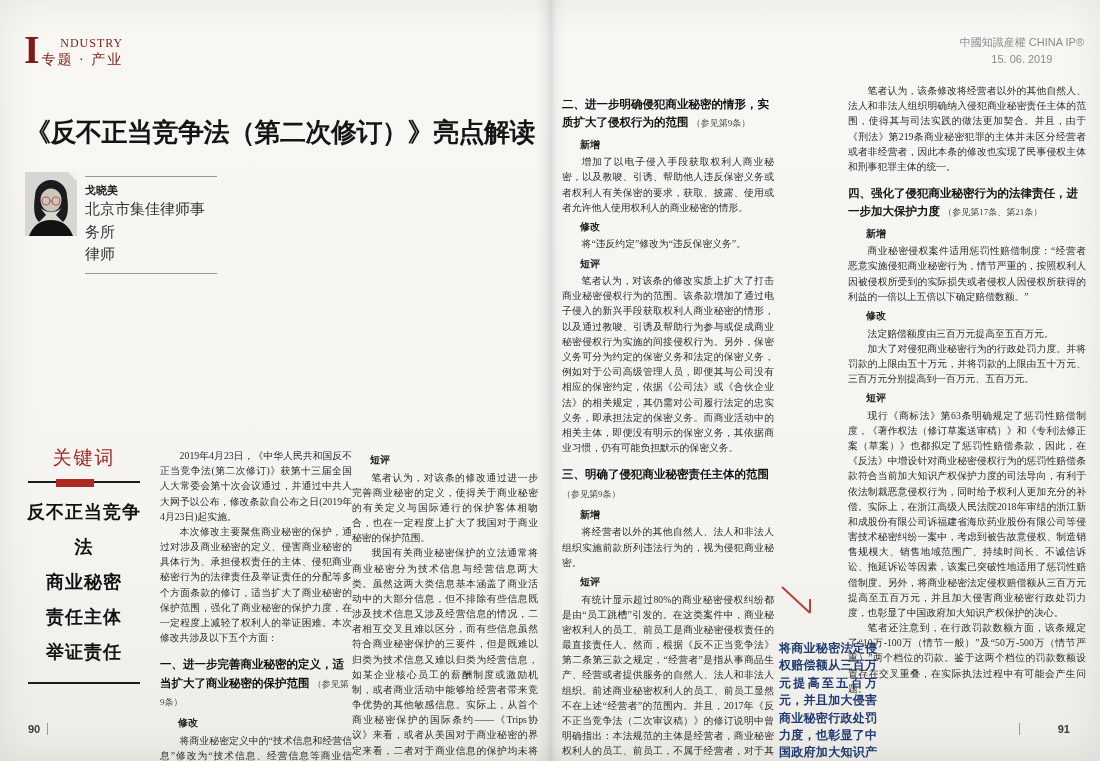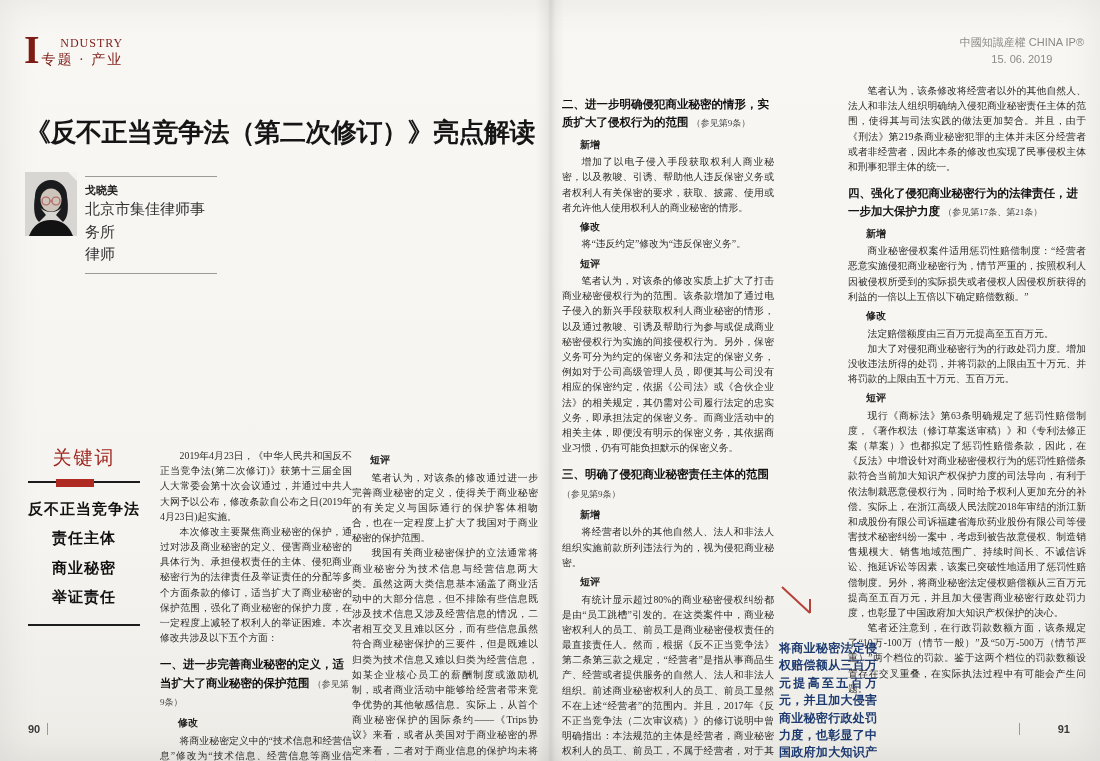--- a/index.html
+++ b/index.html
@@ -40,21 +40,21 @@
   .author-meta{margin-left:8px;width:132px;padding-top:2px;}
   .author-rule{border-top:1px solid #9a9a98;height:0;margin:2px 0 6px 0;}
   .author-rule.bottom{margin:7px 0 0 0;}
   .author-name{font-weight:bold;font-size:11px;color:#222;}
   .author-line{font-size:15px;color:#333;line-height:1.5;}
   
   .keywords{position:absolute;left:26px;top:445px;width:116px;text-align:center;}
   .kw-head{color:#a02620;font-weight:normal;font-size:19px;letter-spacing:2px;font-family:"Liberation Sans",sans-serif;}
   .kw-rule{position:relative;border-top:2px solid #1c1c1c;margin:10px 2px 12px 2px;}
   .kw-redblock{position:absolute;left:28px;top:-4px;width:38px;height:8px;background:#b02a24;}
-  .kw-item{font-weight:bold;font-size:15px;color:#111;line-height:1.95;letter-spacing:1px;}
+  .kw-item{font-weight:bold;font-size:18px;color:#111;line-height:1.95;letter-spacing:1px;}
   .kw-rule-bottom{border-top:2.5px solid #1c1c1c;margin:12px 2px 0 2px;}
   
   .col{position:absolute;font-size:9.8px;line-height:1.55;text-align:justify;color:#2b2b2b;}
   .col p{margin:0;text-indent:2em;}
   .sec-head{
     font-family:"Liberation Sans",sans-serif;font-weight:bold;
     font-size:11.5px;line-height:1.6;color:#111;
     margin:10px 0 5px 0;text-indent:0;text-align:left;
   }
   .sec-ref{font-family:"Liberation Serif",serif;font-weight:normal;font-size:9px;color:#444;text-align:right;}
@@ -122,22 +122,22 @@
       <div class="author-rule bottom"></div>
     </div>
   </div>
 
   <div class="keywords">
     <div class="kw-head">关键词</div>
     <div class="kw-rule">
         <span class="kw-redblock"></span>
       </div>
     <div class="kw-item">反不正当竞争法</div>
+    <div class="kw-item">商业秘密</div>
     <div class="kw-item">责任主体</div>
-    <div class="kw-item">商业秘密</div>
     <div class="kw-item">举证责任</div>
     <div class="kw-rule-bottom"></div>
   </div>
 
   <div class="col lp-col1">
     <p>2019年4月23日，《中华人民共和国反不正当竞争法(第二次修订)》获第十三届全国人大常委会第十次会议通过，并通过中共人大网予以公布，修改条款自公布之日(2019年4月23日)起实施。</p>
     <p>本次修改主要聚焦商业秘密的保护，通过对涉及商业秘密的定义、侵害商业秘密的具体行为、承担侵权责任的主体、侵犯商业秘密行为的法律责任及举证责任的分配等多个方面条款的修订，适当扩大了商业秘密的保护范围，强化了商业秘密的保护力度，在一定程度上减轻了权利人的举证困难。本次修改共涉及以下五个方面：</p>
     <div class="sec-head">
       <span>一、进一步完善商业秘密的定义，适当扩大了商业秘密的保护范围</span>
       <span class="sec-ref">（参见第9条）</span>
@@ -176,21 +176,21 @@
   <div class="col rp-col2">
     <p>笔者认为，该条修改将经营者以外的其他自然人、法人和非法人组织明确纳入侵犯商业秘密责任主体的范围，使得其与司法实践的做法更加契合。并且，由于《刑法》第219条商业秘密犯罪的主体并未区分经营者或者非经营者，因此本条的修改也实现了民事侵权主体和刑事犯罪主体的统一。</p>
     <div class="sec-head">
       <span>四、强化了侵犯商业秘密行为的法律责任，进一步加大保护力度</span>
       <span class="sec-ref">（参见第17条、第21条）</span>
     </div>
     <div class="label">新增</div>
     <p>商业秘密侵权案件适用惩罚性赔偿制度：“经营者恶意实施侵犯商业秘密行为，情节严重的，按照权利人因被侵权所受到的实际损失或者侵权人因侵权所获得的利益的一倍以上五倍以下确定赔偿数额。”</p>
     <div class="label">修改</div>
     <p>法定赔偿额度由三百万元提高至五百万元。</p>
-    <p>加大了对侵犯商业秘密行为的行政处罚力度。增加没收违法所得的处罚，并将罚款的上限由五十万元、并将罚款的上限由五十万元、五百万元。</p>
+    <p>加大了对侵犯商业秘密行为的行政处罚力度。并将罚款的上限由五十万元，并将罚款的上限由五十万元、三百万元分别提高到一百万元、五百万元。</p>
     <div class="label">短评</div>
     <p>现行《商标法》第63条明确规定了惩罚性赔偿制度，《著作权法（修订草案送审稿）》和《专利法修正案（草案）》也都拟定了惩罚性赔偿条款，因此，在《反法》中增设针对商业秘密侵权行为的惩罚性赔偿条款符合当前加大知识产权保护力度的司法导向，有利于依法制裁恶意侵权行为，同时给予权利人更加充分的补偿。实际上，在浙江高级人民法院2018年审结的浙江新和成股份有限公司诉福建省海欣药业股份有限公司等侵害技术秘密纠纷一案中，考虑到被告故意侵权、制造销售规模大、销售地域范围广、持续时间长、不诚信诉讼、拖延诉讼等因素，该案已突破性地适用了惩罚性赔偿制度。另外，将商业秘密法定侵权赔偿额从三百万元提高至五百万元，并且加大侵害商业秘密行政处罚力度，也彰显了中国政府加大知识产权保护的决心。</p>
     <p>笔者还注意到，在行政罚款数额方面，该条规定了“10万-100万（情节一般）”及“50万-500万（情节严重）”两个档位的罚款。鉴于这两个档位的罚款数额设置存在交叉重叠，在实际执法过程中有可能会产生问题。</p>
   </div>
 
   <svg class="corner-mark" width="40" height="36">
     <path d="M3,3 L31,29 M31,15 L31,29" stroke="#b5423a" stroke-width="2" fill="none"></path>
   </svg>
   <div class="pullquote">将商业秘密法定侵权赔偿额从三百万元提高至五百万元，并且加大侵害商业秘密行政处罚力度，也彰显了中国政府加大知识产权保护的决心。</div>
 

